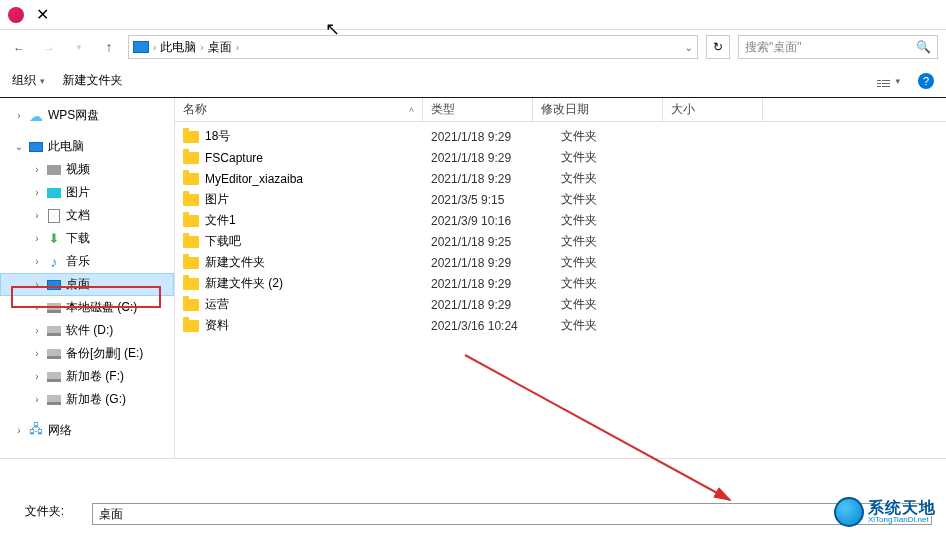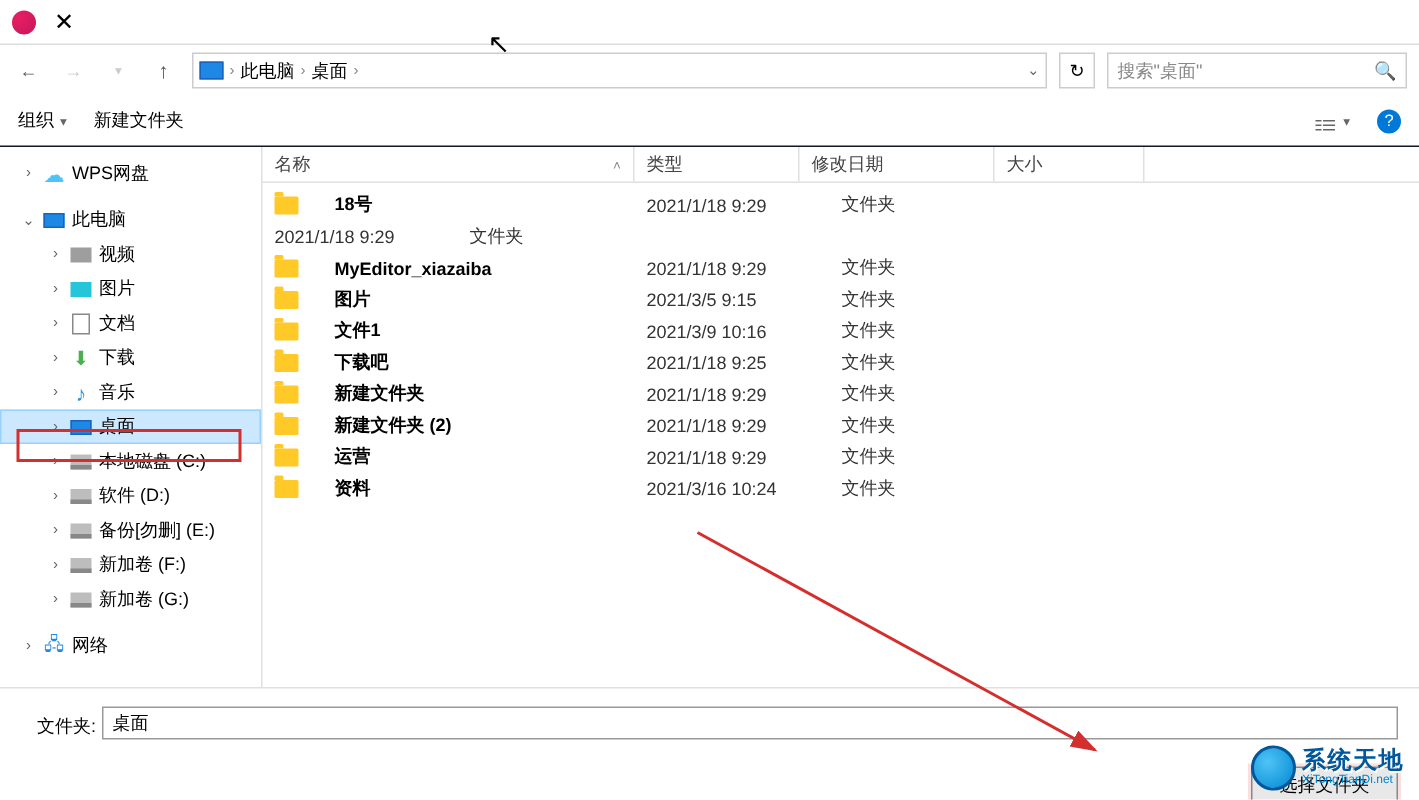--- a/index.html
+++ b/index.html
@@ -51,28 +51,28 @@
 
 .files { flex: 1; position: relative; }
 .file-header { display: flex; border-bottom: 1px solid #e0e0e0; height: 24px; align-items: center; }
 .fh { padding: 0 8px; border-right: 1px solid #e0e0e0; height: 100%; display: flex; align-items: center; cursor: pointer; color: #444; }
 .fh-name { width: 248px; display: flex; justify-content: space-between; }
 .fh-date { width: 130px; }
 .fh-type { width: 110px; }
 .fh-size { width: 100px; }
 .file-list { padding: 4px 0; }
 .file-row { display: flex; align-items: center; height: 21px; cursor: pointer; }
-.fc-name { width: 248px; padding-left: 8px; display: flex; align-items: center; gap: 24px; font-weight: bold; }
+.fc-name { width: 248px; padding-left: 8px; display: flex; align-items: center; gap: 6px; }
 .fc-date { width: 130px; padding-left: 8px; color: #333; }
 .fc-type { width: 110px; padding-left: 8px; color: #333; }
 .folder-icon { width: 16px; height: 12px; background: #ffca28; border-radius: 1px; position: relative; }
 .folder-icon::before { content: ""; position: absolute; top: -3px; left: 0; width: 6px; height: 3px; background: #ffca28; border-radius: 1px 1px 0 0; }
 
 .footer { border-top: 1px solid #e0e0e0; padding: 12px 14px; }
-.folder-row { display: flex; align-items: flex-end; gap: 4px; margin-bottom: 18px; }
+.folder-row { display: flex; align-items: flex-start; gap: 28px; margin-bottom: 18px; margin-top: 32px; }
 .folder-label { width: 50px; text-align: right; }
 .folder-input { flex: 1; height: 22px; border: 1px solid #999; padding: 0 6px; }
 .action-row { display: flex; justify-content: flex-end; }
 .select-btn { height: 24px; padding: 0 18px; border: 1px solid #888; background: #e8e8e8; cursor: pointer; }
 .select-btn.highlighted { box-shadow: 0 0 0 2px rgba(211,47,47,0.15); }
 
 .arrow { position: absolute; pointer-events: none; }
 .cursor-glyph { position: absolute; left: 325px; top: 18px; font-size: 18px; pointer-events: none; }
 
 .watermark { position: absolute; right: 10px; bottom: 6px; display: flex; align-items: center; gap: 4px; pointer-events: none; }
@@ -236,20 +236,24 @@
     <div class="file-list" id="file-list">
         <div class="file-row">
           <div class="fc-name">
             <span class="folder-icon"></span>
             <span>18号</span>
           </div>
           <div class="fc-date">2021/1/18 9:29</div>
           <div class="fc-type">文件夹</div>
         </div>
         <div class="file-row">
+          <div class="fc-name">
+            <span class="folder-icon"></span>
+            <span>FSCapture</span>
+          </div>
           <div class="fc-date">2021/1/18 9:29</div>
           <div class="fc-type">文件夹</div>
         </div>
         <div class="file-row">
           <div class="fc-name">
             <span class="folder-icon"></span>
             <span>MyEditor_xiazaiba</span>
           </div>
           <div class="fc-date">2021/1/18 9:29</div>
           <div class="fc-type">文件夹</div>

